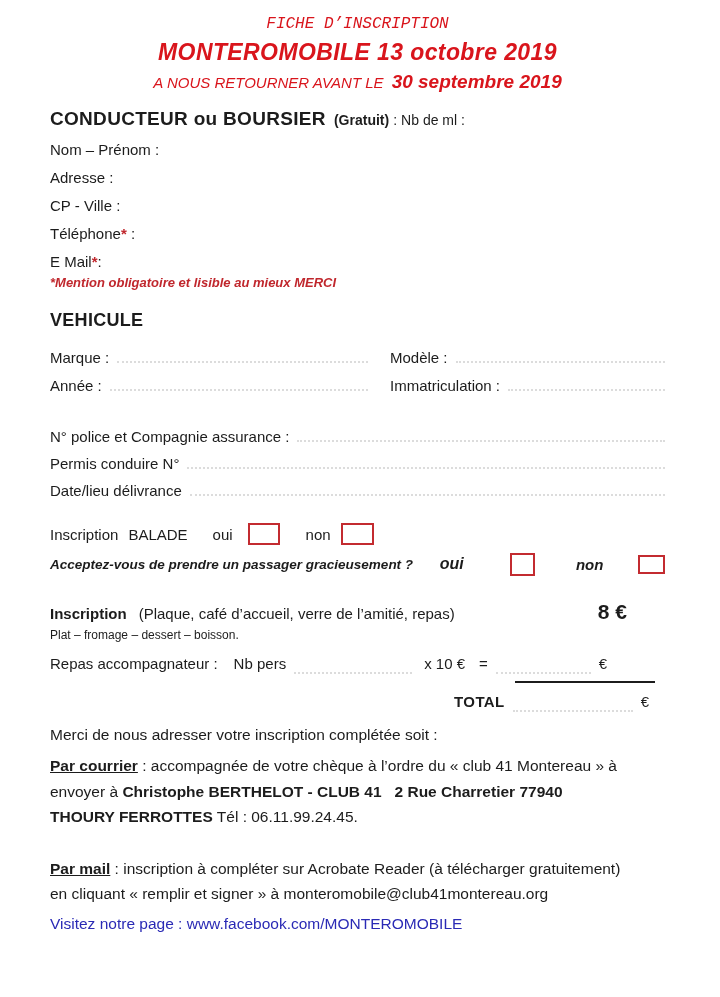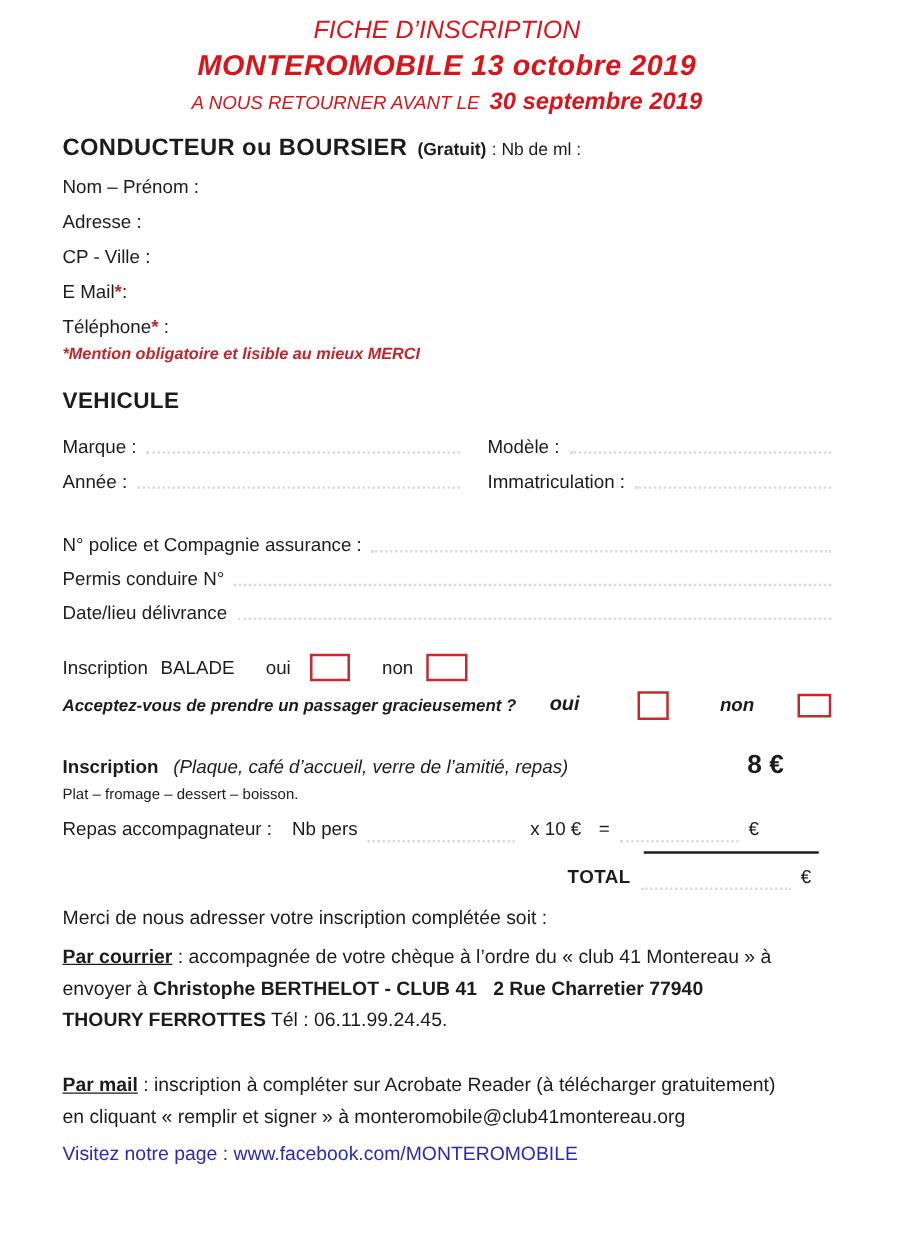--- a/index.html
+++ b/index.html
@@ -14,21 +14,21 @@
   html,body{background:#fff;}
   body{
     width:720px;height:997px;overflow:hidden;
     font-family:"Liberation Sans",sans-serif;color:var(--ink);
     font-size:15px;
   }
   .page{padding:14px 55px 0 50px;}
   .center{text-align:center;}
 
   
-  .h1{color:var(--red);font-style:italic;font-size:20px;line-height:20px;}
+  .h1{color:var(--red);font-style:italic;font-size:16px;line-height:20px;font-family:Liberation Mono, monospace;}
   .h2{color:var(--red);font-style:italic;font-weight:bold;font-size:23px;line-height:28px;margin-top:4px;letter-spacing:.4px;}
   .h3{color:var(--red);font-style:italic;font-size:15px;line-height:24px;margin-top:4px;}
   .h3 .date{font-weight:bold;font-size:19px;margin-left:8px;}
 
   
   .sec1{margin-top:12px;line-height:24px;}
   .t-big{font-weight:bold;font-size:19px;letter-spacing:.3px;}
   .t-grat{font-weight:bold;font-size:14px;margin-left:4px;}
   .t-norm{font-size:14px;}
   .sec2{margin-top:16px;font-weight:bold;font-size:18px;line-height:24px;letter-spacing:.3px;}
@@ -58,21 +58,21 @@
   .cb.b4{width:27px;height:19px;margin-left:18px;}
   .lbl-balade{margin-left:10px;}
   .lbl-oui1{margin-left:25px;}
   .lbl-non1{margin-left:26px;}
   .q-italic{font-style:italic;font-weight:bold;font-size:13.5px;}
   .lbl-oui2{margin-left:10px;font-style:italic;font-weight:bold;font-size:16px;}
   .lbl-non2{margin-left:24px;font-style:italic;font-weight:bold;font-size:15px;}
 
   
   .pricerow{display:flex;align-items:baseline;margin-top:22px;line-height:26px;}
-  .price-detail{margin-left:12px;font-style:italic;}
+  .price-detail{margin-left:12px;}
   .price{margin-left:auto;margin-right:38px;font-weight:bold;font-size:21px;}
   .menu-small{font-size:12px;line-height:16px;}
   .repasrow{display:flex;align-items:flex-end;margin-top:8px;line-height:26px;}
   .ml16{margin-left:16px;text-align:center;}.ml12{margin-left:12px;}.ml14{margin-left:14px;}.ml8{margin-left:8px;}
   .sumline{height:2px;background:var(--ink);width:140px;margin:4px 10px 0 auto;}
   .totalrow{display:flex;align-items:flex-end;justify-content:flex-end;margin-top:6px;line-height:26px;margin-right:16px;}
   .totallbl{font-weight:bold;letter-spacing:.4px;}
 
   
   .intro{margin-top:8px;line-height:24px;font-size:15.5px;}
@@ -104,24 +104,24 @@
   <div class="field">
     <span>Nom – Prénom :</span>
   </div>
   <div class="field">
     <span>Adresse :</span>
   </div>
   <div class="field">
     <span>CP - Ville :</span>
   </div>
   <div class="field">
+    <span>Téléphone</span><span class="star">*</span><span> :</span>
+  </div>
+  <div class="field">
     <span>E Mail</span><span class="star">*</span><span>:</span>
-  </div>
-  <div class="field">
-    <span>Téléphone</span><span class="star">*</span><span> :</span>
   </div>
   <div class="note">*Mention obligatoire et lisible au mieux MERCI</div>
 
   <div class="sec2">VEHICULE</div>
 
   <div class="vgrid">
     <div class="vcell">
       <span>Marque :</span>
       <span class="fill"></span>
     </div>

